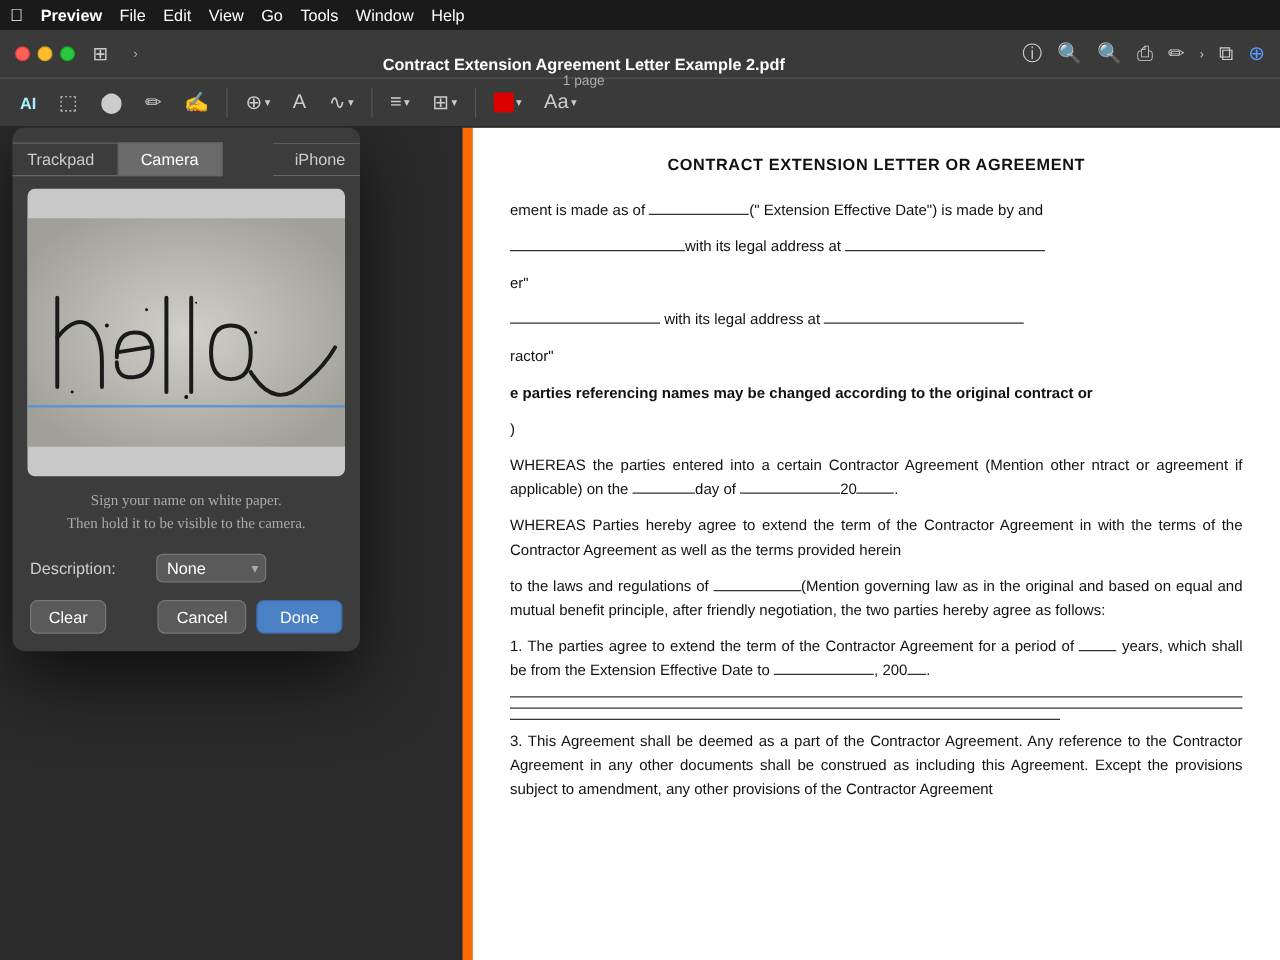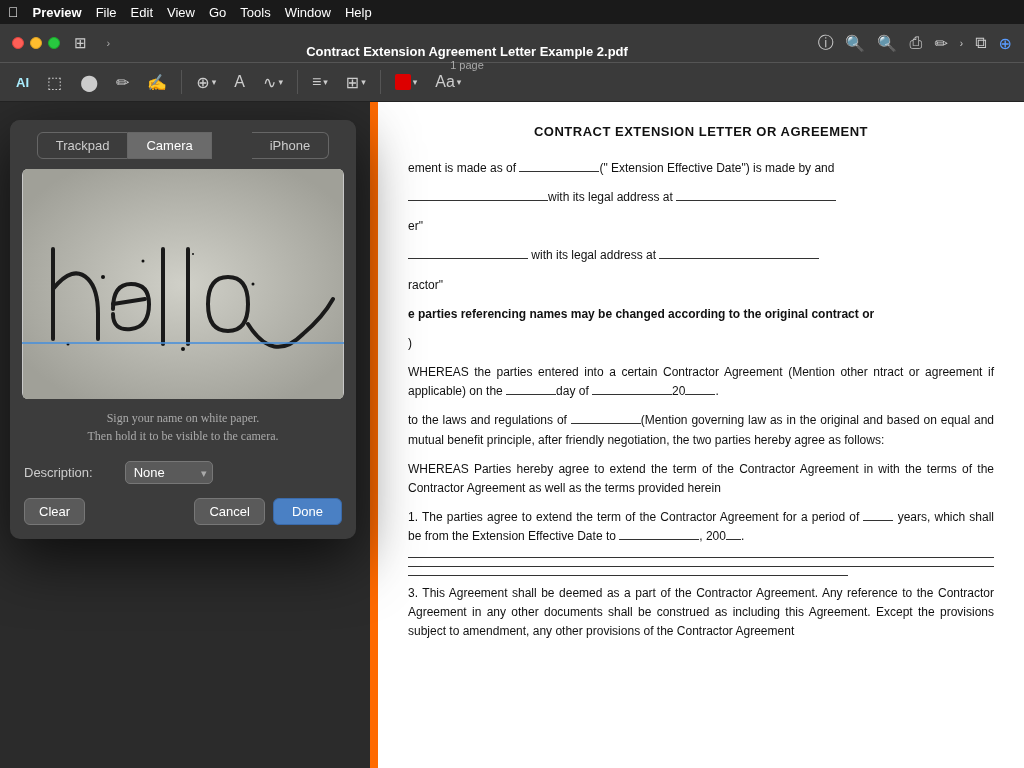--- a/index.html
+++ b/index.html
@@ -178,23 +178,23 @@
       border-bottom: 1px solid #333;
       min-width: 80px;
     }
     .pdf-bold {
       font-weight: 700;
     }
 
     
     .signature-dialog {
       position: absolute;
-      top: 18px;
+      top: 0;
       left: 10px;
-      width: 346px;
+      width: 278px;
       background: #3c3c3c;
       border-radius: 10px;
       box-shadow: 0 20px 60px rgba(0,0,0,0.7);
       overflow: hidden;
       z-index: 50;
     }
 
     
     .sig-tabs {
       display: flex;
@@ -433,22 +433,22 @@
       <p class="pdf-title">CONTRACT EXTENSION LETTER OR AGREEMENT</p>
 
       <p class="pdf-text">ement is made as of <span class="pdf-blank"></span>(" Extension Effective Date") is made by and</p>
       <p class="pdf-text"><span class="pdf-blank" style="min-width:140px;"></span>with its legal address at <span class="pdf-blank" style="min-width:160px;"></span></p>
       <p class="pdf-text">er"</p>
       <p class="pdf-text"><span class="pdf-blank" style="min-width:120px;"></span> with its legal address at <span class="pdf-blank" style="min-width:160px;"></span></p>
       <p class="pdf-text">ractor"</p>
       <p class="pdf-text pdf-bold">e parties referencing names may be changed according to the original contract or</p>
       <p class="pdf-text">)</p>
       <p class="pdf-text">WHEREAS the parties entered into a certain Contractor Agreement (Mention other ntract or agreement if applicable) on the <span class="pdf-blank" style="min-width:50px;"></span>day of <span class="pdf-blank" style="min-width:80px;"></span>20<span class="pdf-blank" style="min-width:30px;"></span>.</p>
+      <p class="pdf-text">WHEREAS Parties hereby agree to extend the term of the Contractor Agreement in with the terms of the Contractor Agreement as well as the terms provided herein</p>
       <p class="pdf-text">to the laws and regulations of <span class="pdf-blank" style="min-width:70px;"></span>(Mention governing law as in the original and based on equal and mutual benefit principle, after friendly negotiation, the two parties hereby agree as follows:</p>
-      <p class="pdf-text">WHEREAS Parties hereby agree to extend the term of the Contractor Agreement in with the terms of the Contractor Agreement as well as the terms provided herein</p>
       <p class="pdf-text">1. The parties agree to extend the term of the Contractor Agreement for a period of <span class="pdf-blank" style="min-width:30px;"></span> years, which shall be from the Extension Effective Date to <span class="pdf-blank" style="min-width:80px;"></span>, 200<span class="pdf-blank" style="min-width:15px;"></span>.</p>
       <p style="margin-bottom:8px;">
           <span class="pdf-blank" style="display:block;width:100%;margin-bottom:8px;"></span>
           <span class="pdf-blank" style="display:block;width:100%;margin-bottom:8px;"></span>
           <span class="pdf-blank" style="display:block;width:75%;"></span>
         </p>
       <p class="pdf-text">3. This Agreement shall be deemed as a part of the Contractor Agreement. Any reference to the Contractor Agreement in any other documents shall be construed as including this Agreement. Except the provisions subject to amendment, any other provisions of the Contractor Agreement</p>
     </div>
   </div>
 

